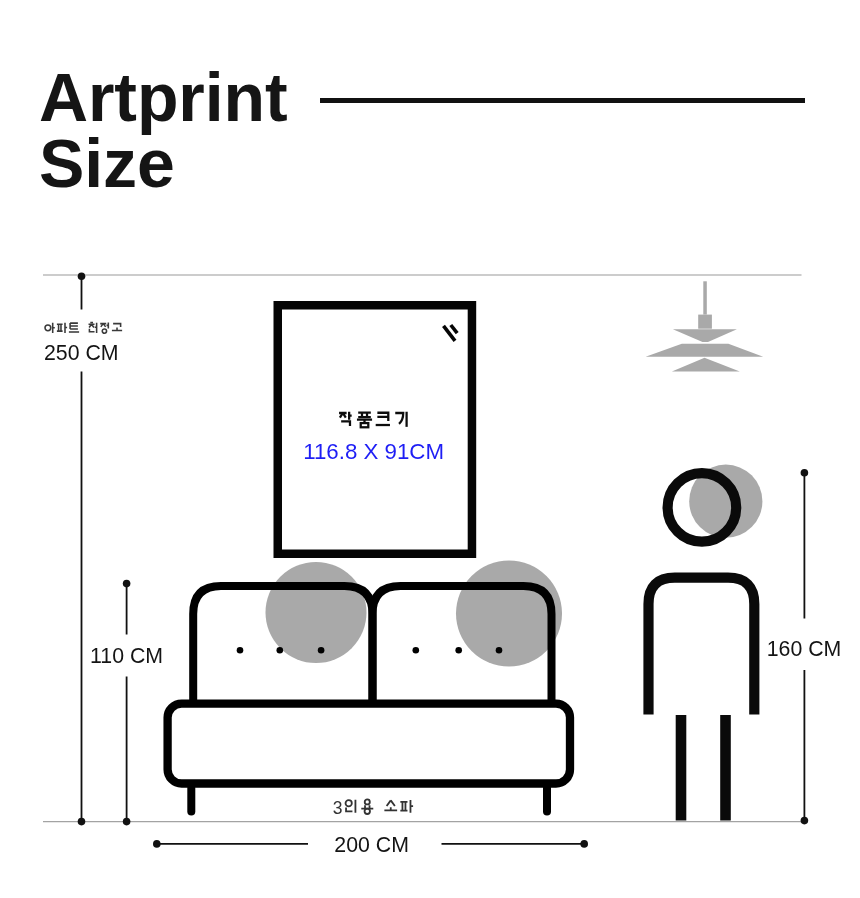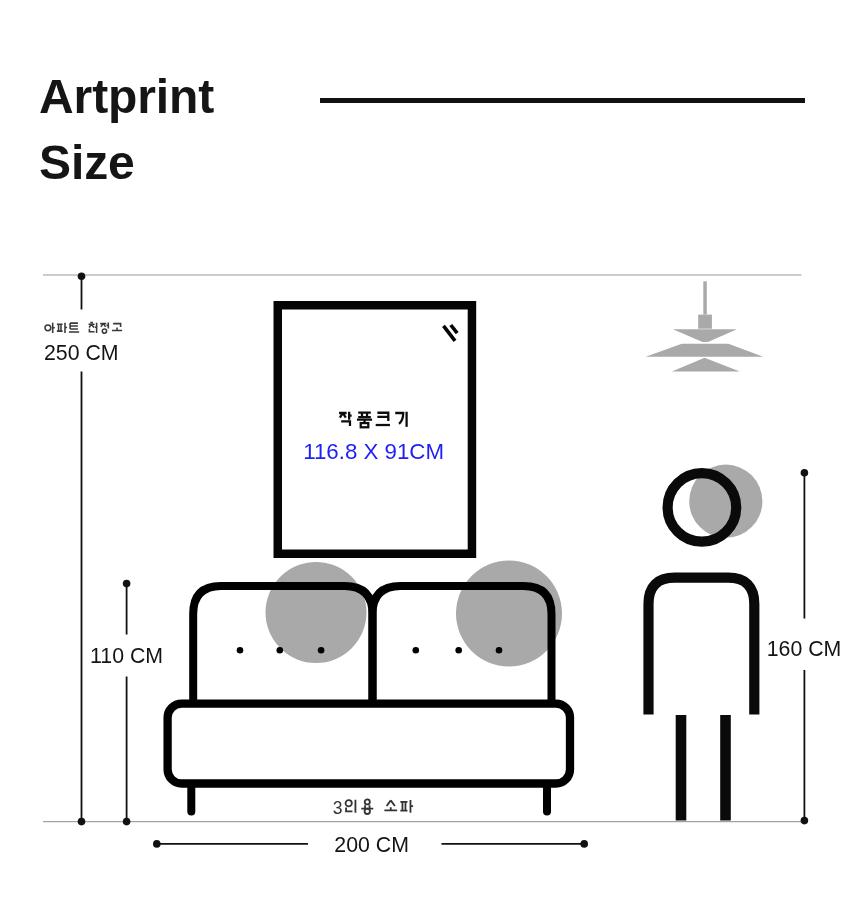--- a/index.html
+++ b/index.html
@@ -3,21 +3,21 @@
 <meta charset="utf-8">
 <style>
   html,body{margin:0;padding:0;background:#fff;}
   body{width:860px;height:898px;position:relative;overflow:hidden;
        font-family:"Liberation Sans",sans-serif;}
   .abs{position:absolute;}
 </style>
 </head>
 <body>
 
-<div class="abs" style="left:39px;top:64px;font-weight:bold;font-size:48px;line-height:66px;color:#151515;letter-spacing:-0.1px;">Artprint<br>Size</div>
+<div class="abs" style="left:39px;top:64px;font-weight:bold;font-size:68px;line-height:66px;color:#151515;letter-spacing:-0.1px;">Artprint<br>Size</div>
 
 <div class="abs" style="left:320px;top:97.8px;width:485px;height:5.4px;background:#111;"></div>
 
 <svg class="abs" style="left:0;top:0;" width="860" height="898" viewBox="0 0 860 898">
 
   <line x1="43" y1="275" x2="801.5" y2="275" stroke="#999" stroke-width="1.2"></line>
 
   <line x1="43" y1="821.6" x2="804.4" y2="821.6" stroke="#a3a3a3" stroke-width="1.2"></line>
 
   <g fill="#a9a9a9">

